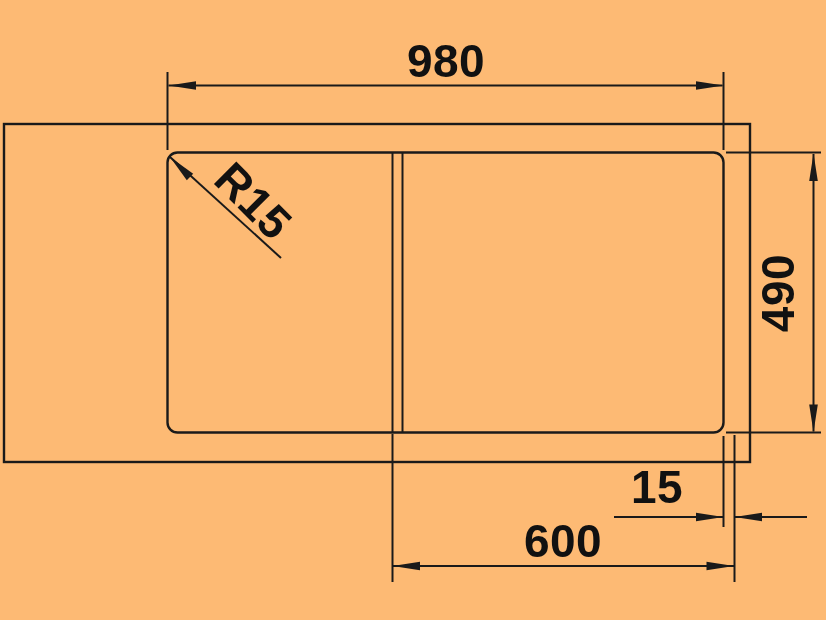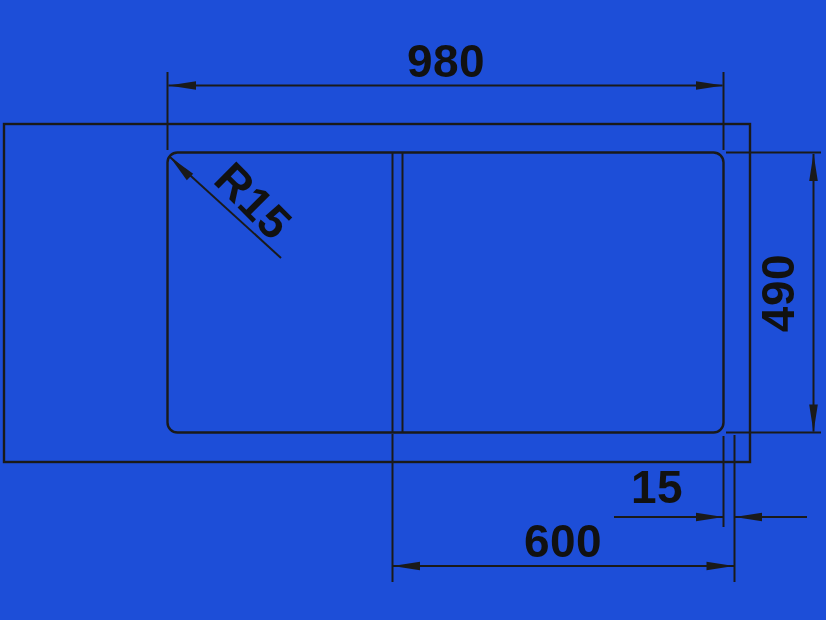--- a/index.html
+++ b/index.html
@@ -4,21 +4,21 @@
 <style>
   html, body {
     margin: 0;
     padding: 0;
     background: #ffffff;
   }
   .canvas {
     position: relative;
     width: 826px;
     height: 620px;
-    background: #1d4ed8;
+    background: #fdba74;
     overflow: hidden;
     font-family: "Liberation Sans", sans-serif;
   }
   svg.drawing {
     display: block;
     width: 826px;
     height: 620px;
   }
   .outline {
     fill: none;

